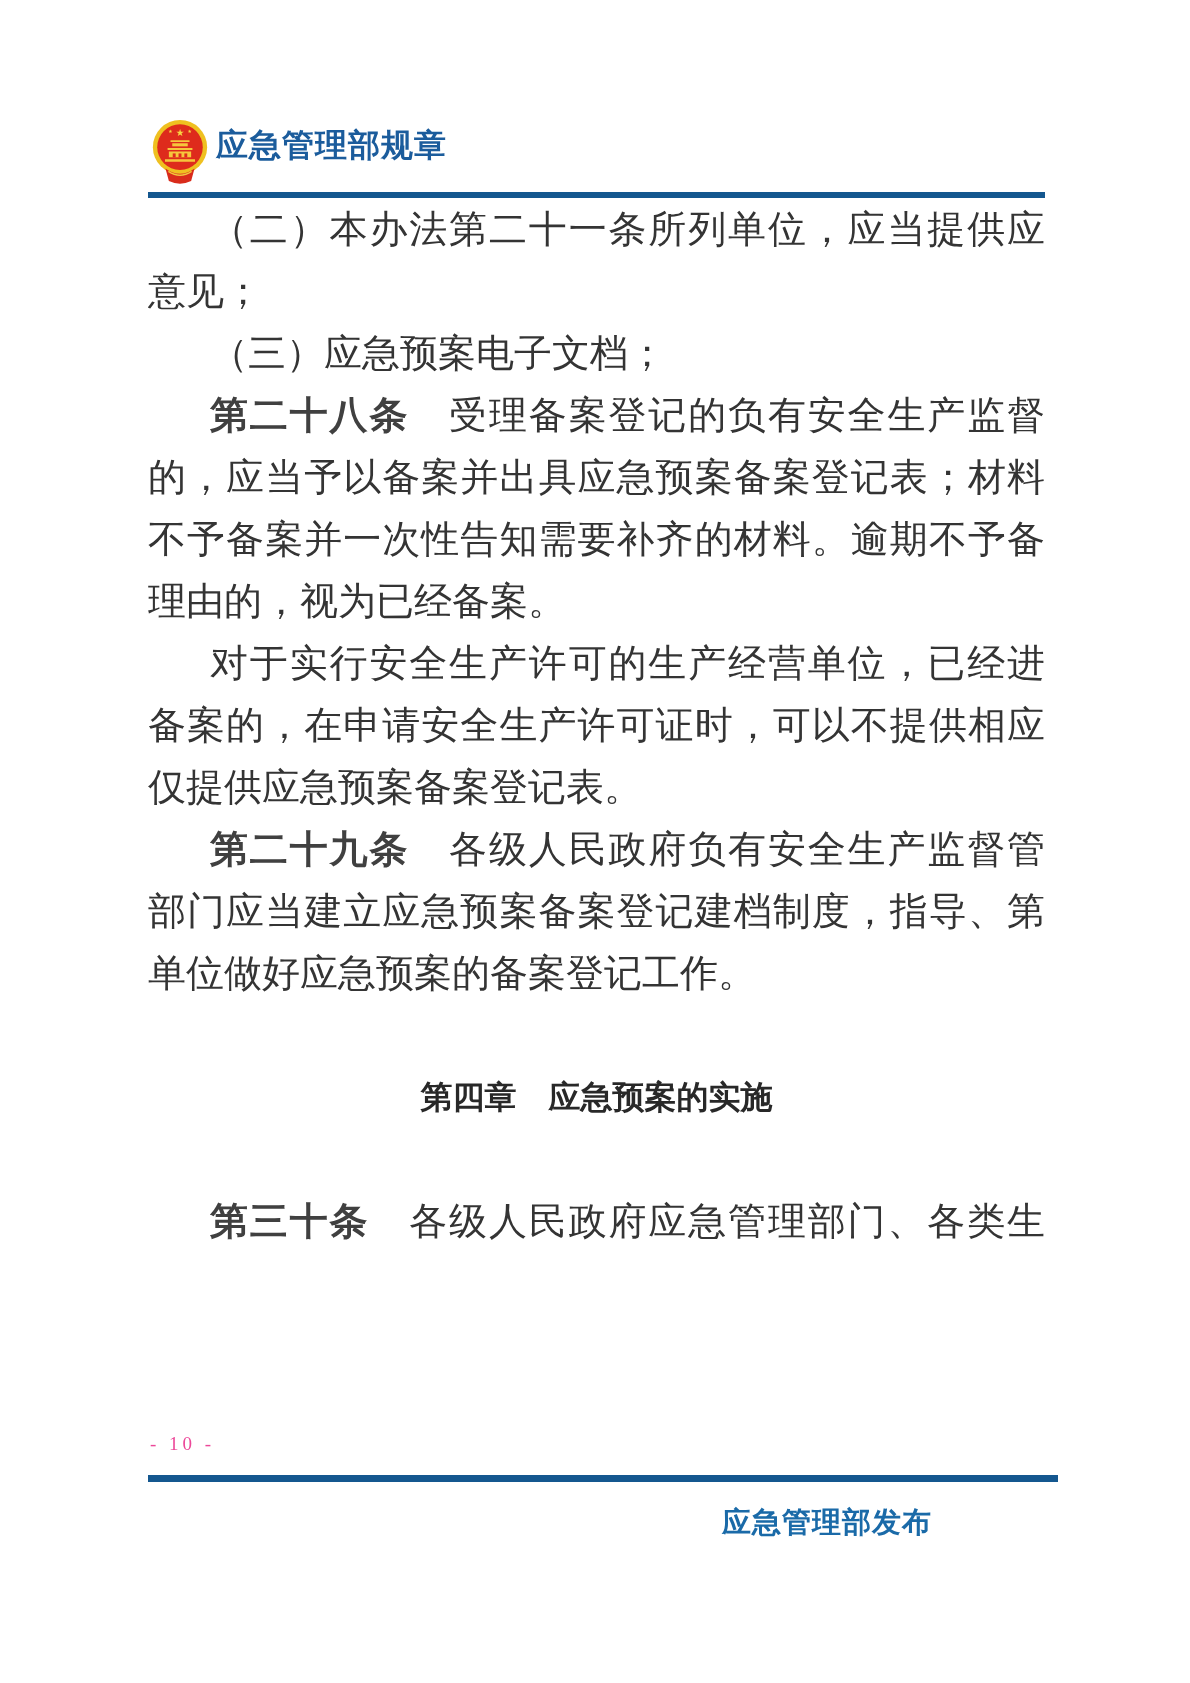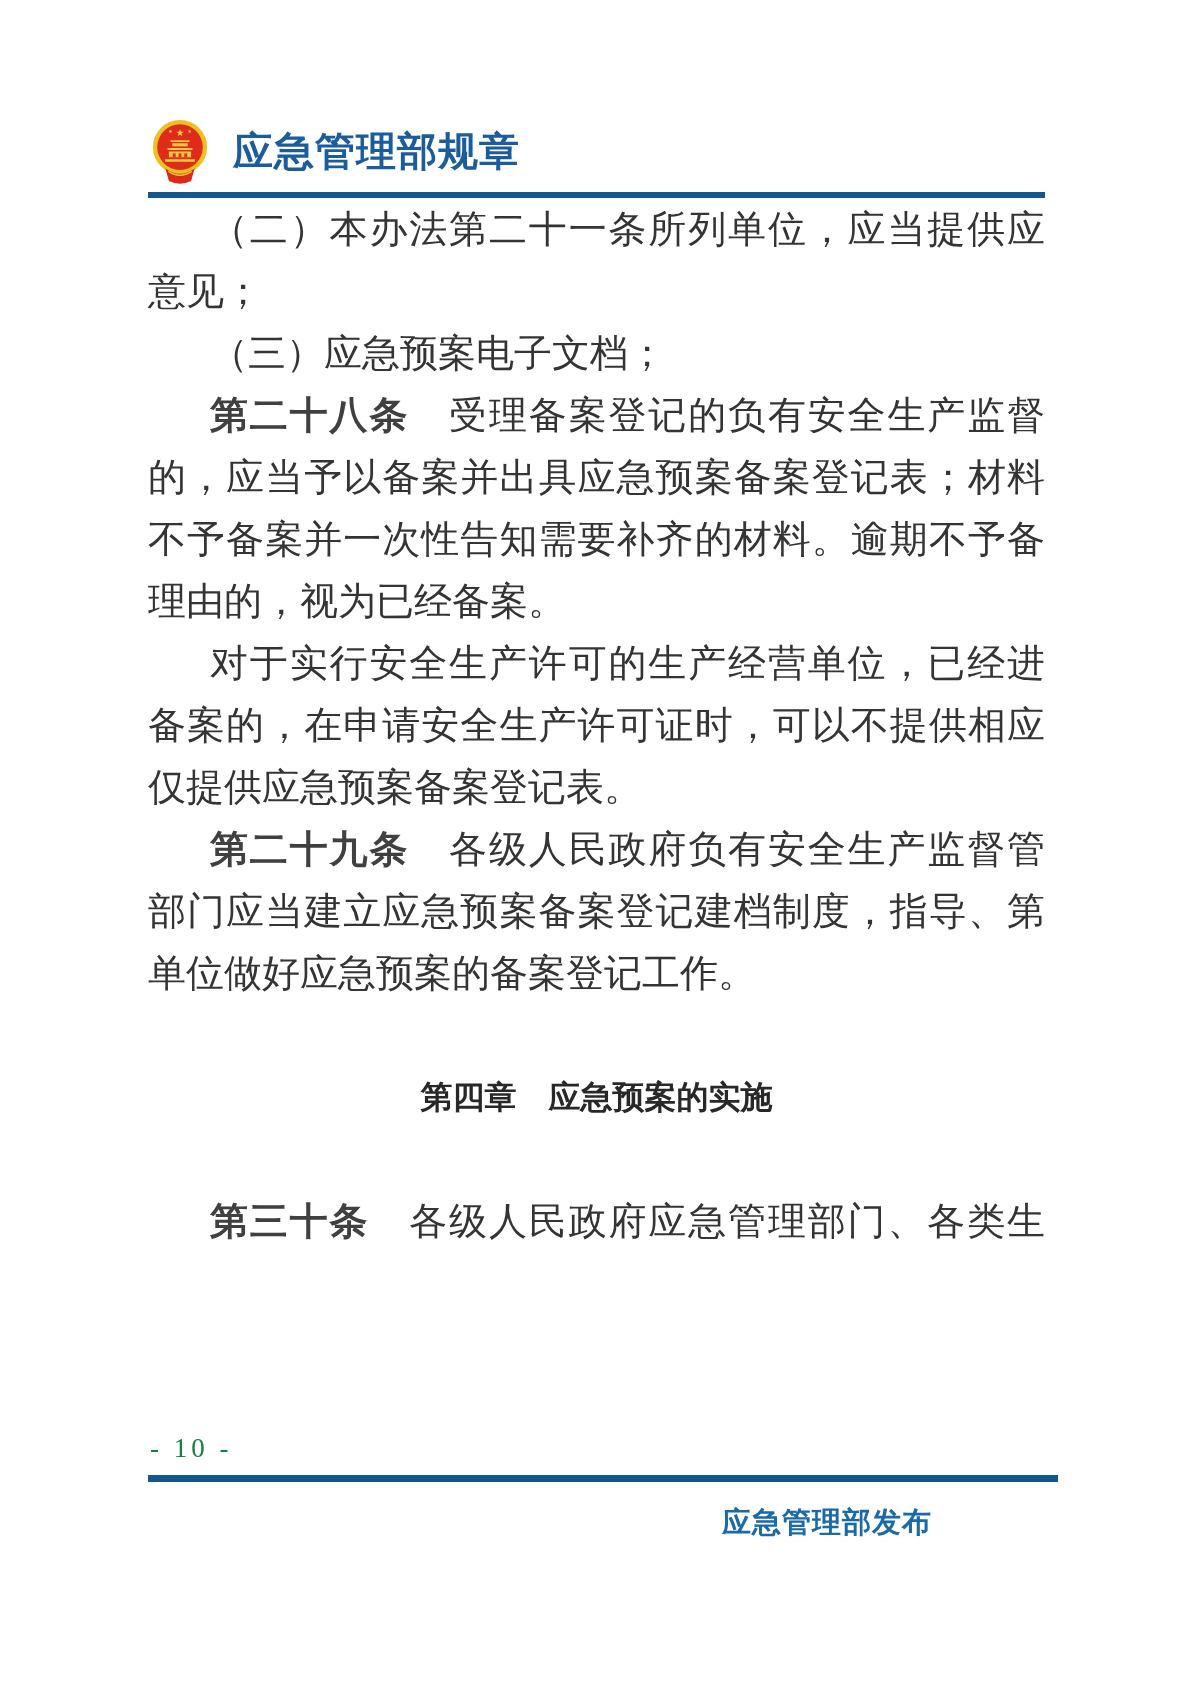--- a/index.html
+++ b/index.html
@@ -3,34 +3,33 @@
 <meta charset="utf-8">
 <style>
   html,body { margin:0; padding:0; background:#ffffff; }
   .page {
     position:relative; width:1190px; height:1683px; background:#ffffff;
     font-family:"Liberation Serif","DejaVu Serif",serif; overflow:hidden;
   }
   .emblem { position:absolute; left:149px; top:117px; }
   .header-title {
     position:absolute; left:216px; top:124px;
-    font-size:40px; font-weight:bold; color:#1b5c9c; letter-spacing:1px;
+    font-size:32px; font-weight:bold; color:#1b5c9c; letter-spacing:1px;
     font-family:"Liberation Serif","DejaVu Serif",serif;
-    margin-left:17px;
   }
   .header-rule { position:absolute; left:148px; top:192px; width:897px; height:6px; background:#14578f; }
   .doc { position:absolute; left:148px; top:198px; width:897px; color:#343434; }
   .line { height:62px; line-height:62px; font-size:38px; overflow:hidden; }
   .indent { padding-left:62px; }
   .fill { text-align:justify; text-align-last:justify; }
   .fill::after { content:""; display:inline-block; width:100%; height:0; }
   .art { font-weight:bold; color:#404040;margin-top:12px; }
   .heading { text-align:left; text-align-last:center; font-weight:bold; font-size:32px; color:#282828; }
   .heading::after { content:none; }
-  .page-number { position:absolute; left:150px; top:1433px; font-size:27px; color:#15803d; letter-spacing:4px; }
+  .page-number { position:absolute; left:150px; top:1433px; font-size:19px; color:#ec4899; letter-spacing:4px; }
   .footer-rule { position:absolute; left:148px; top:1475px; width:910px; height:7px; background:#14578f; }
   .publisher {
     position:absolute; left:722px; top:1503px;
     font-size:29px; font-weight:bold; color:#1a6aa8; letter-spacing:1px;text-align:right;
   }
 </style>
 </head>
 <body>
 
 <div class="page">

